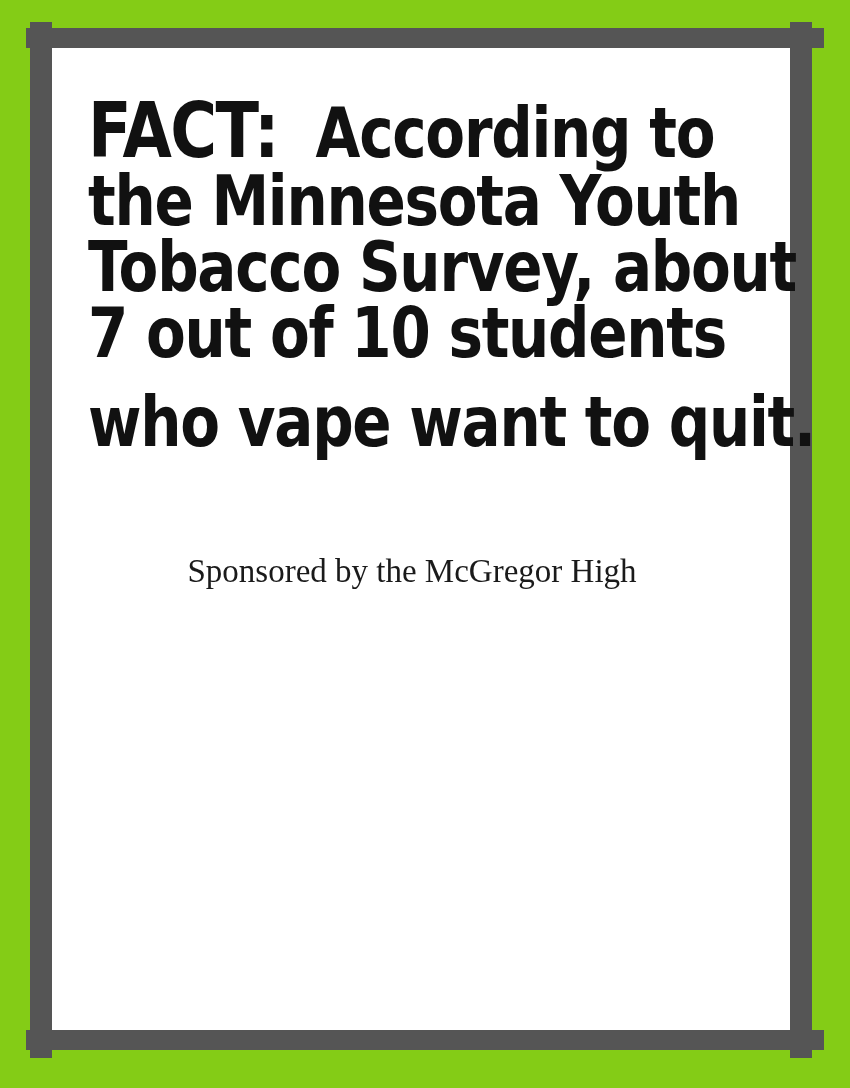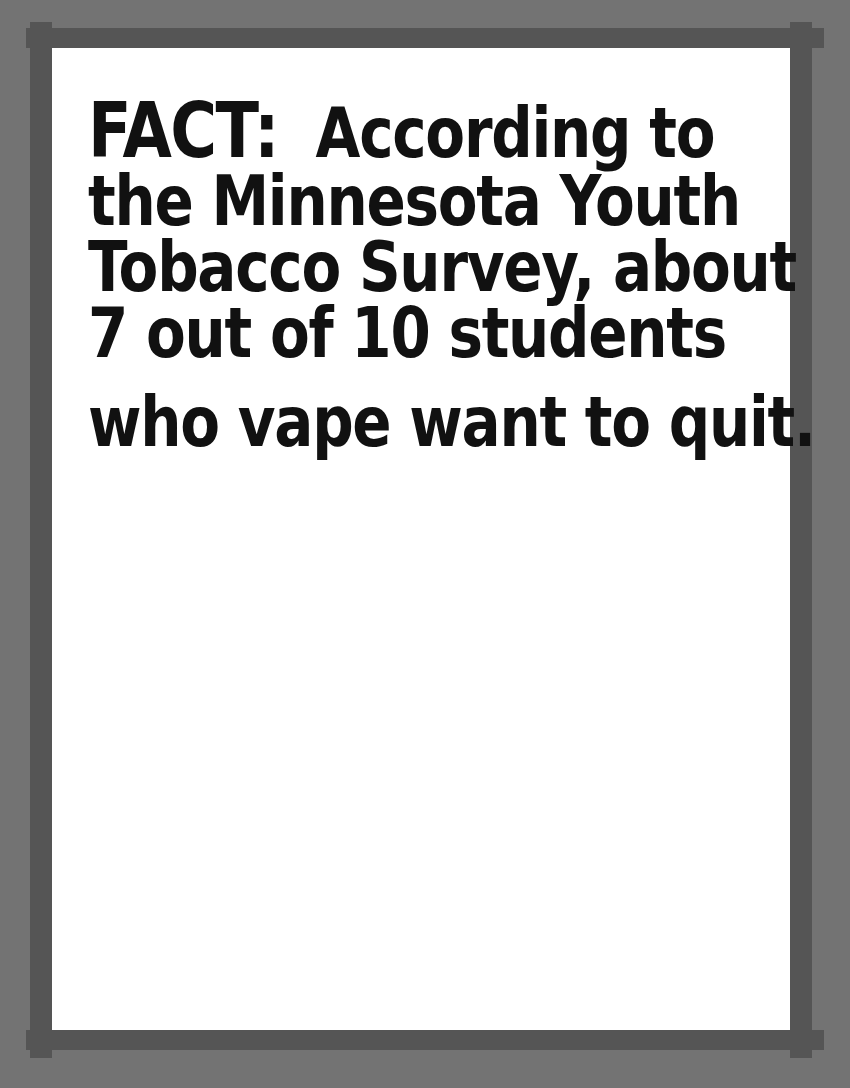--- a/index.html
+++ b/index.html
@@ -11,21 +11,21 @@
     height: 1088px;
     background: #eeeeee;
     font-family: "Liberation Sans", sans-serif;
     overflow: hidden;
   }
 
   .poster {
     position: relative;
     width: 850px;
     height: 1088px;
-    background: #737373;
+    background: #84cc16;
   }
 
   
   .paper {
     position: absolute;
     left: 50px;
     top: 42px;
     width: 752px;
     height: 1006px;
     background: #ffffff;
@@ -122,16 +122,17 @@
 
     <div class="headline">
       <span class="headline-line"><span class="fact">FACT:</span>&nbsp; <span>According to</span></span>
       <span class="headline-line">the Minnesota Youth</span>
       <span class="headline-line">Tobacco Survey, about</span>
       <span class="headline-line">7 out of 10 students</span>
       <span class="headline-line last">who vape want to quit.</span>
     </div>
 
     <div class="sponsor">
+      <span class="sponsor-line">Sponsored by the McGregor High</span>
     </div>
 
   </div>
 </div>
 
 </body></html>

